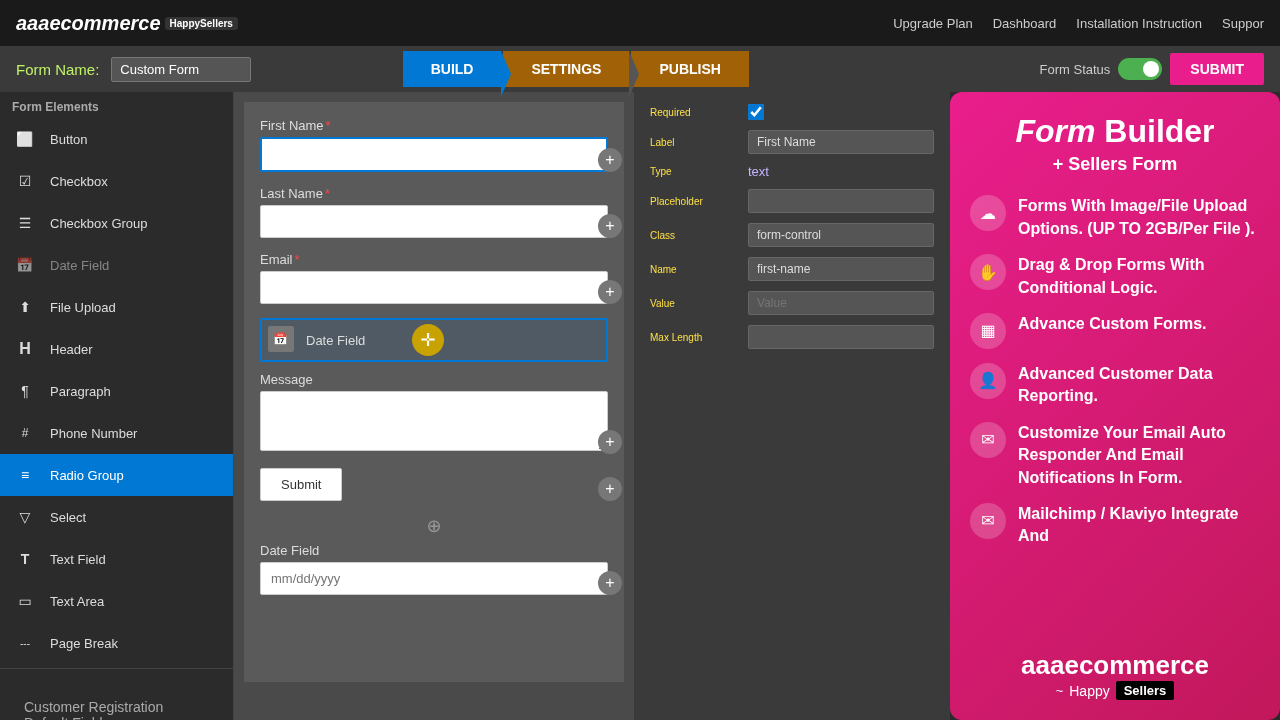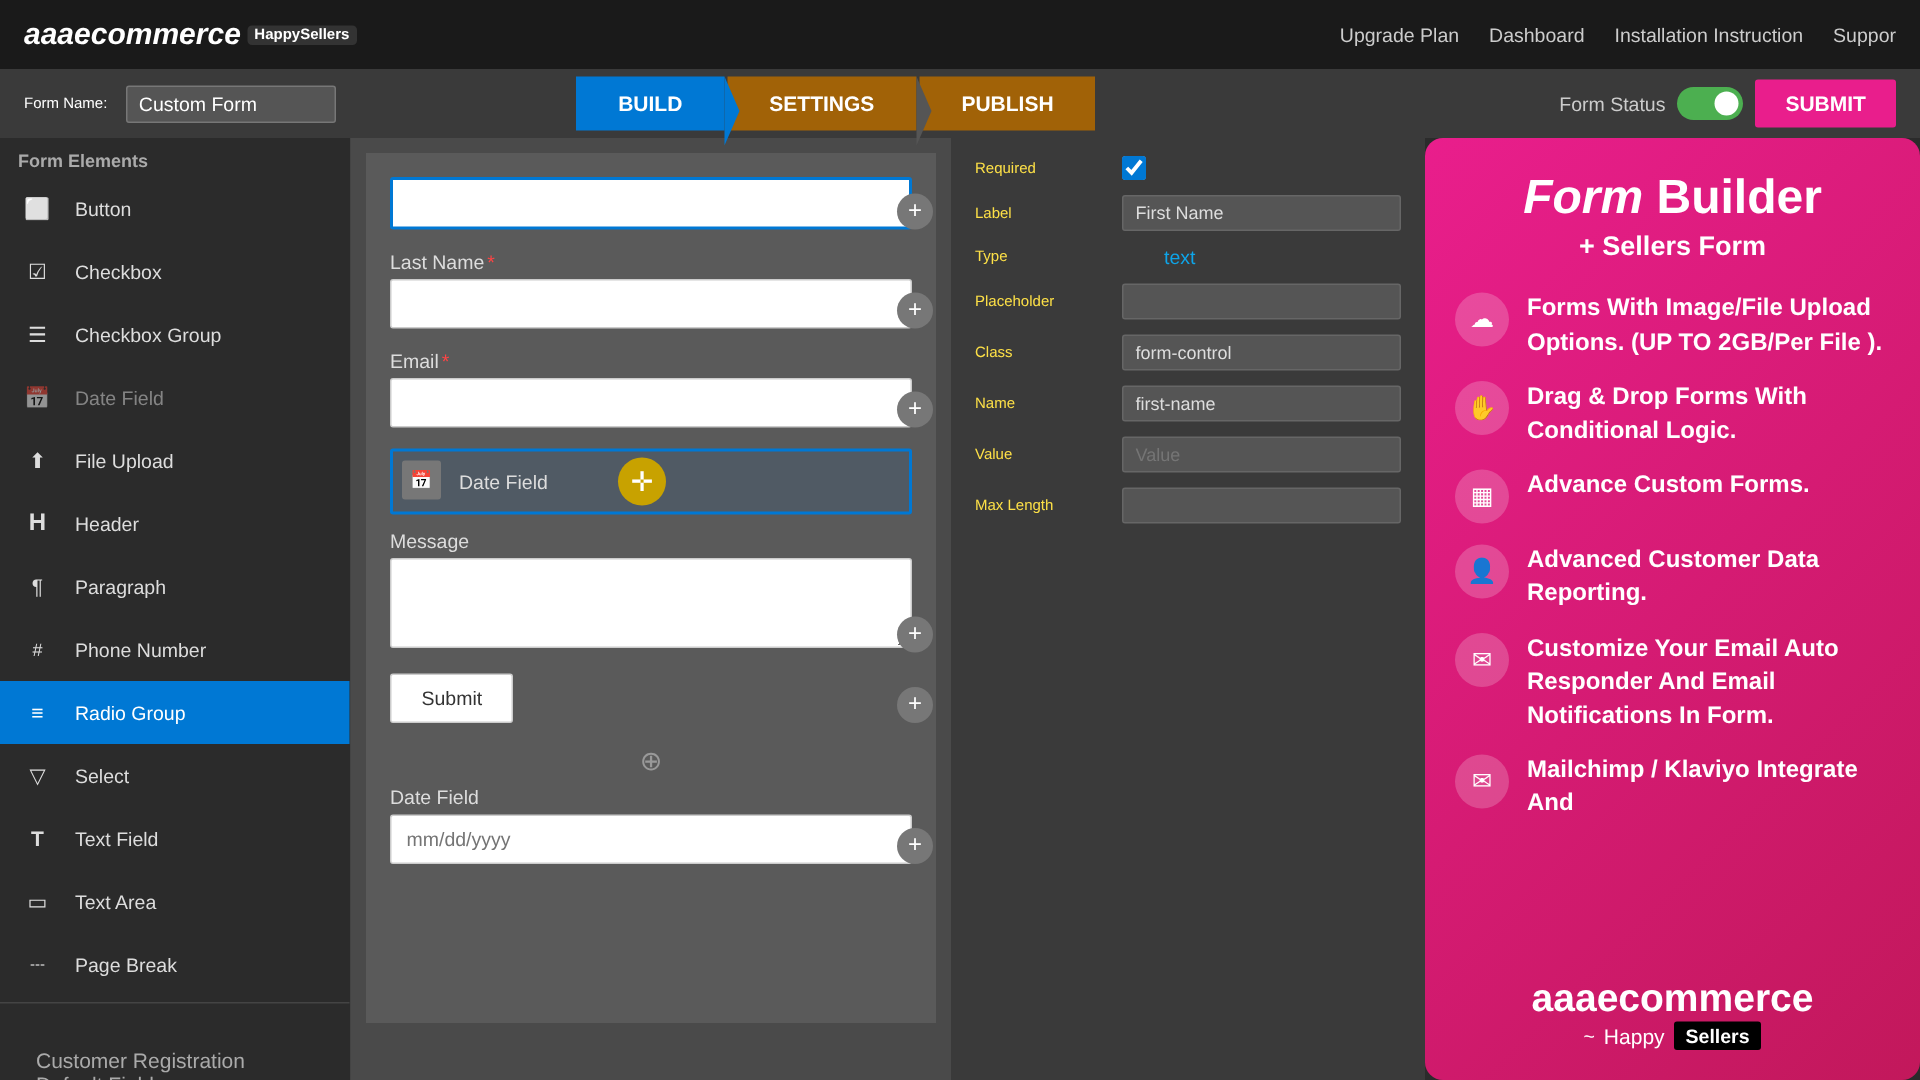--- a/index.html
+++ b/index.html
@@ -29,21 +29,21 @@
     
     .header-bar {
       background: #3a3a3a;
       height: 46px;
       display: flex;
       align-items: center;
       padding: 0 16px;
       flex-shrink: 0;
       gap: 12px;
     }
-    .form-name-label { color: #ffffff; font-size: 10px; white-space: nowrap; }
+    .form-name-label { color: #bef264; font-size: 15px; white-space: nowrap; }
     .form-name-input {
       background: #555;
       border: 1px solid #777;
       color: white;
       padding: 4px 8px;
       font-size: 13px;
       width: 140px;
       border-radius: 2px;
     }
     .tab-group { display: flex; margin: 0 auto; }
@@ -236,23 +236,22 @@
       gap: 8px;
     }
     .props-label {
       width: 90px;
       color: #fde047;
       font-size: 10px;
       flex-shrink: 0;
     }
     .props-value {
       flex: 1;
-      color: #0ea5e9;
+      color: #c4b5fd;
       font-size: 13px;
-      margin-left: 28px;
     }
     .props-input {
       flex: 1;
       background: #555;
       border: 1px solid #666;
       color: #ddd;
       padding: 4px 8px;
       font-size: 12px;
       border-radius: 2px;
     }
@@ -431,20 +430,23 @@
       <div class="sidebar-icon">👤</div>
 
     </div>
 
   </div>
 
   <div class="center-panel">
     <div class="form-canvas">
 
       <div class="form-field-group">
+        <div class="form-field-label">
+          <span>First Name</span><span class="required">*</span>
+        </div>
         <input class="form-input active-field" type="text" style="">
         <div class="add-field-btn">+</div>
       </div>
 
       <div class="form-field-group">
         <div class="form-field-label">
           <span>Last Name</span><span class="required">*</span>
         </div>
         <input class="form-input" type="text" style="">
         <div class="add-field-btn">+</div>

